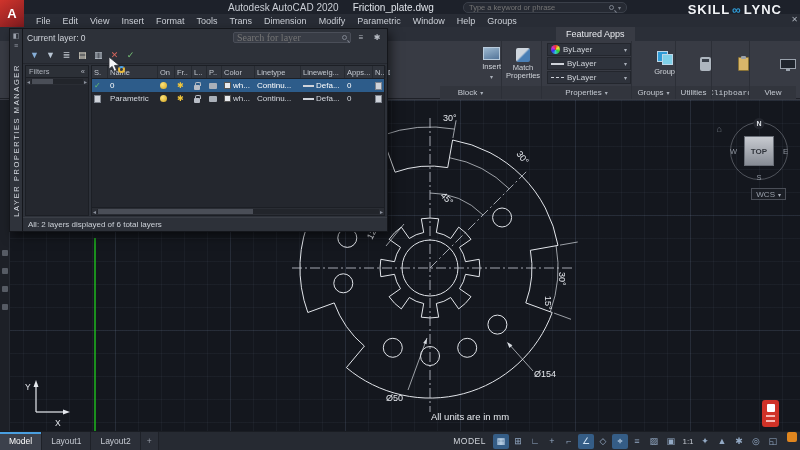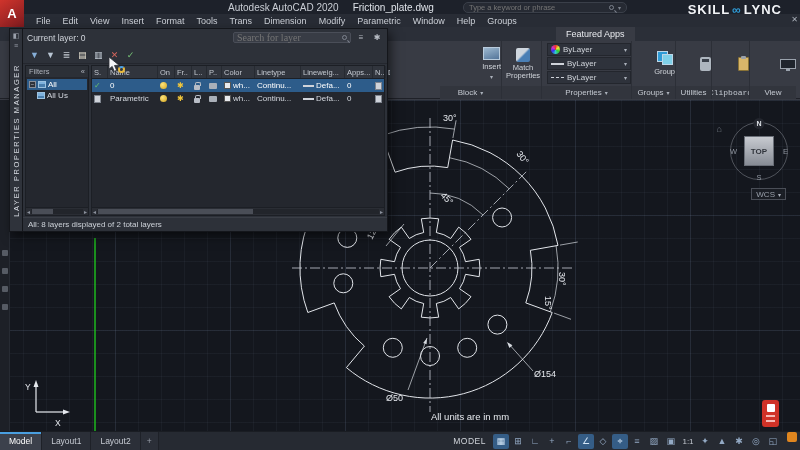--- a/index.html
+++ b/index.html
@@ -424,31 +424,20 @@
           <span class="pt-ico" style="color: rgb(207, 216, 226);">▥</span>
           <span class="pt-ico" style="color: rgb(212, 101, 92);">✕</span>
           <span class="pt-ico" style="color: rgb(118, 194, 118);">✓</span>
         </div>
       <div class="pal-main">
         <div class="filters">
           <div class="filters-head">
             <span>Filters</span>
             <span>«</span>
           </div>
-          <div class="tree">
-            <div class="tree-row selected">
-              <span class="expander">−</span>
-              <span class="layers-ico"></span>
-              <span>All</span>
-            </div>
-            <div class="tree-row child">
-              <span class="layers-ico"></span>
-              <span>All Us</span>
-            </div>
-          </div>
           <div class="hscroll">
             <span>◂</span>
             <span class="hs-track">
                 <span class="hs-thumb"></span>
               </span>
             <span>▸</span>
           </div>
         </div>
         <div class="table-wrap">
           <div class="thead">
@@ -533,21 +522,21 @@
           </div>
           <div class="hscroll">
             <span>◂</span>
             <span class="hs-track">
                 <span class="hs-thumb" style="width:55%"></span>
               </span>
             <span>▸</span>
           </div>
         </div>
       </div>
-      <div class="pal-status">All: 8 layers displayed of 2 total layers</div>
+      <div class="pal-status">All: 2 layers displayed of 6 total layers</div>
     </div>
   </div>
 
   <div class="statusbar">
     <div class="layout-tabs">
         <span class="dtab active">Model</span>
         <span class="dtab">Layout1</span>
         <span class="dtab">Layout2</span>
         <span class="dtab plus">+</span>
       </div>

